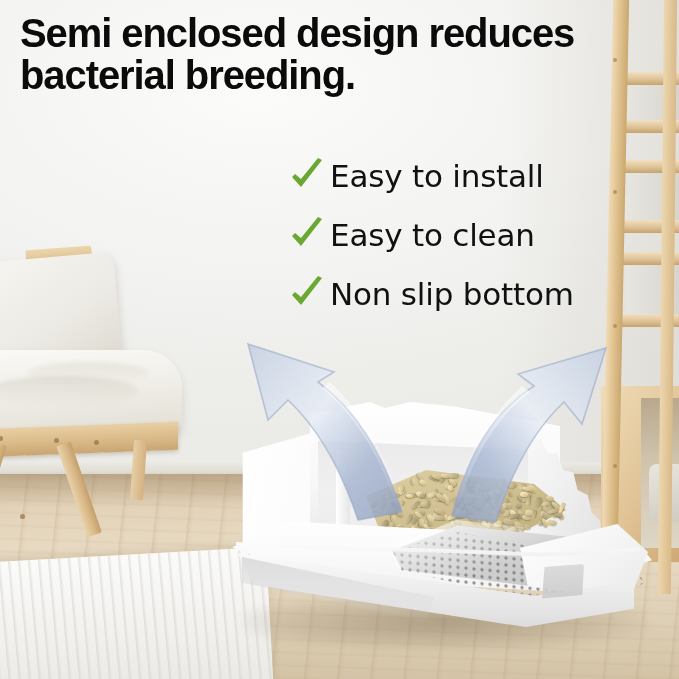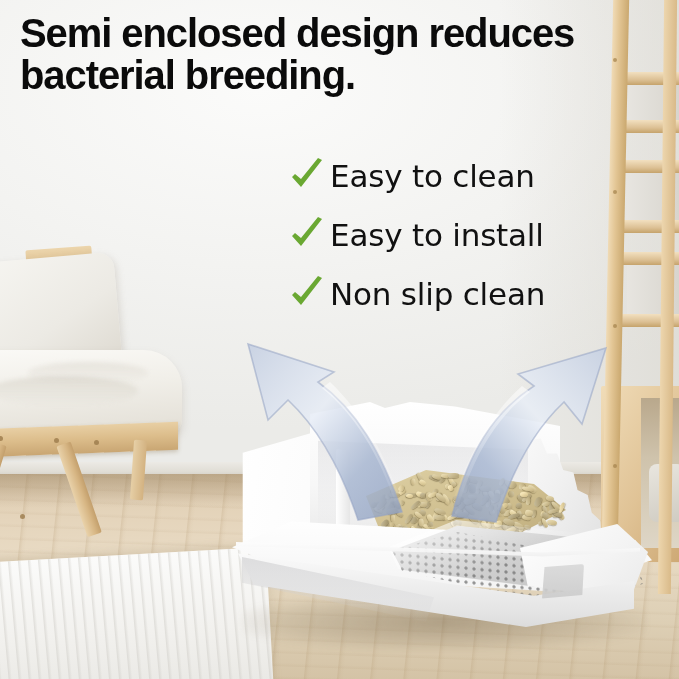--- a/index.html
+++ b/index.html
@@ -628,32 +628,32 @@
 
   <div class="headline">Semi enclosed design reduces
 bacterial breeding.</div>
 
   <div class="bullets">
 
     <div class="bullet">
       <svg class="check" viewBox="0 0 38 38">
         <path d="M4 20 L13 30 L34 3 L30 1 L13 22 L7 17 Z" fill="#6aa832"></path>
       </svg>
-      <span class="bullet-text">Easy to clean</span>
+      <span class="bullet-text">Easy to install</span>
     </div>
 
     <div class="bullet">
       <svg class="check" viewBox="0 0 38 38">
         <path d="M4 20 L13 30 L34 3 L30 1 L13 22 L7 17 Z" fill="#6aa832"></path>
       </svg>
-      <span class="bullet-text">Easy to install</span>
+      <span class="bullet-text">Easy to clean</span>
     </div>
 
     <div class="bullet">
       <svg class="check" viewBox="0 0 38 38">
         <path d="M4 20 L13 30 L34 3 L30 1 L13 22 L7 17 Z" fill="#6aa832"></path>
       </svg>
-      <span class="bullet-text">Non slip clean</span>
+      <span class="bullet-text">Non slip bottom</span>
     </div>
 
   </div>
 
 </div>
 
 </body></html>

